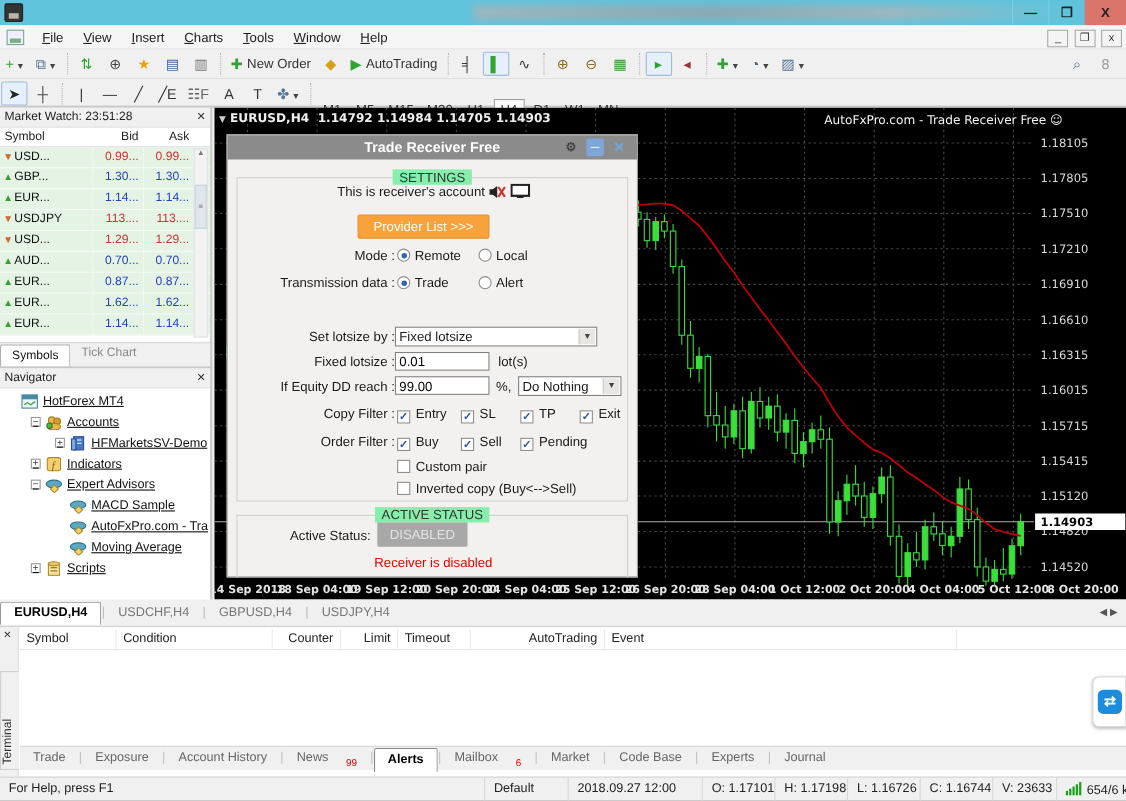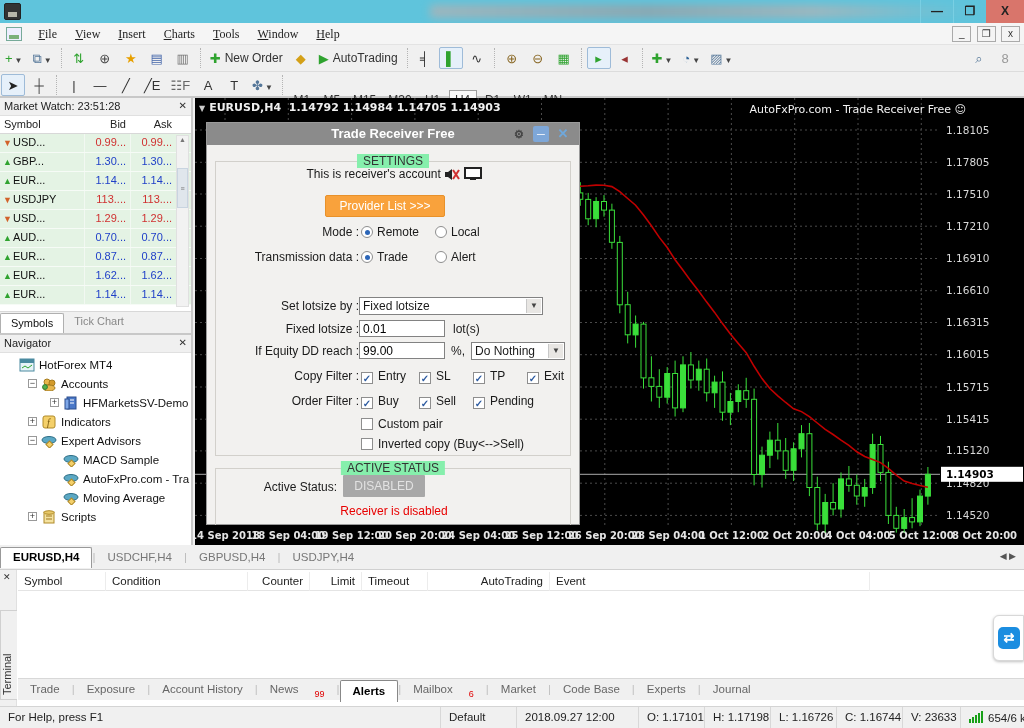--- a/index.html
+++ b/index.html
@@ -19,21 +19,21 @@
   #btn-min  { left:920px; width:33px; border-left:1px solid #79cfe3; }
   #btn-max  { left:953px; width:33px; border-left:1px solid #79cfe3;}
   #btn-close{ left:986px; width:38px; background:#D9756B; }
 
   
   #menubar { position:absolute; left:0; top:23px; width:1024px; height:22px; background:#F5F5F5;
     border-bottom:1px solid #E3E3E3; font-size:12px; color:#222; }
   #menu-chart-icon { display:inline-block; width:16px; height:14px; margin:4px 4px 0 6px;
     border:1px solid #7a9; background:#eef; vertical-align:top; position:relative; }
   #menu-chart-icon:after{ content:""; position:absolute; left:2px; top:7px; width:10px; height:4px; background:#7cb07c; }
-  .menu-item { display:inline-block; padding:4px 9px 0 9px; height:22px; cursor:default;font-family:Liberation Serif, serif; }
+  .menu-item { display:inline-block; padding:4px 9px 0 9px; height:22px; cursor:default; }
   .menu-item span u { text-decoration:underline; }
   #mdi-controls { position:absolute; right:4px; top:3px; }
   .mdi-btn { display:inline-block; width:19px; height:16px; border:1px solid #aaa; background:#f4f4f4;
     font-size:10px; line-height:14px; text-align:center; color:#333; margin-left:2px; }
 
   
   #toolbar1 { position:absolute; left:0; top:45px; width:1024px; height:27px; background:#F0F0F0;
     border-bottom:1px solid #DCDCDC; white-space:nowrap; }
   #toolbar2 { position:absolute; left:0; top:72px; width:1024px; height:26px; background:#F0F0F0;
     border-bottom:2px solid #C8C8C8; white-space:nowrap; }
@@ -72,21 +72,21 @@
   #mw-thumb { position:absolute; left:0px; top:32px; width:11px; height:40px; background:#E0E6EC;
     border:1px solid #C8D4E0; line-height:40px;}
   .panel-tabs { position:absolute; bottom:0; left:0; right:0; height:22px; background:#F0F0F0;
     border-top:1px solid #D8D8D8; font-size:11px; display:flex; }
   .panel-tab { padding:3px 10px 0 10px; color:#888; height:22px; }
   .panel-tab.active { background:#FFF; color:#111; border:1px solid #B0B0B0; border-bottom:none;
     border-radius:2px 2px 0 0; margin-top:1px; }
 
   #navigator { position:absolute; left:0; top:333px; width:193px; height:237px; background:#FFF;
     border-right:2px solid #C8C8C8; border-top:2px solid #C8C8C8;}
-  #nav-tree { font-size:11.5px; color:#111; padding-top:2px; }
+  #nav-tree { font-size:11.5px; color:#111; padding-top:2px;text-decoration:underline; }
   .tree-row { height:19px; white-space:nowrap; overflow:hidden; display:flex; align-items:center; }
   .tree-expand { display:inline-block; width:9px; height:9px; border:1px solid #999; background:#FFF;
     font-size:9px; line-height:7px; text-align:center; color:#333; margin-right:4px; flex:none;}
   .tree-expand.none { visibility:hidden; }
   .tree-icon { display:inline-block; width:16px; height:14px; margin-right:4px; flex:none; position:relative;}
 
   
   #chart-area { position:absolute; left:195px; top:98px; width:829px; height:447px; background:#000; }
   #chart-svg { position:absolute; left:0; top:0; }
   #chart-ohlc { position:absolute; left:4px; top:3px; color:#EFEFEF; font-size:11px; font-weight:bold;

